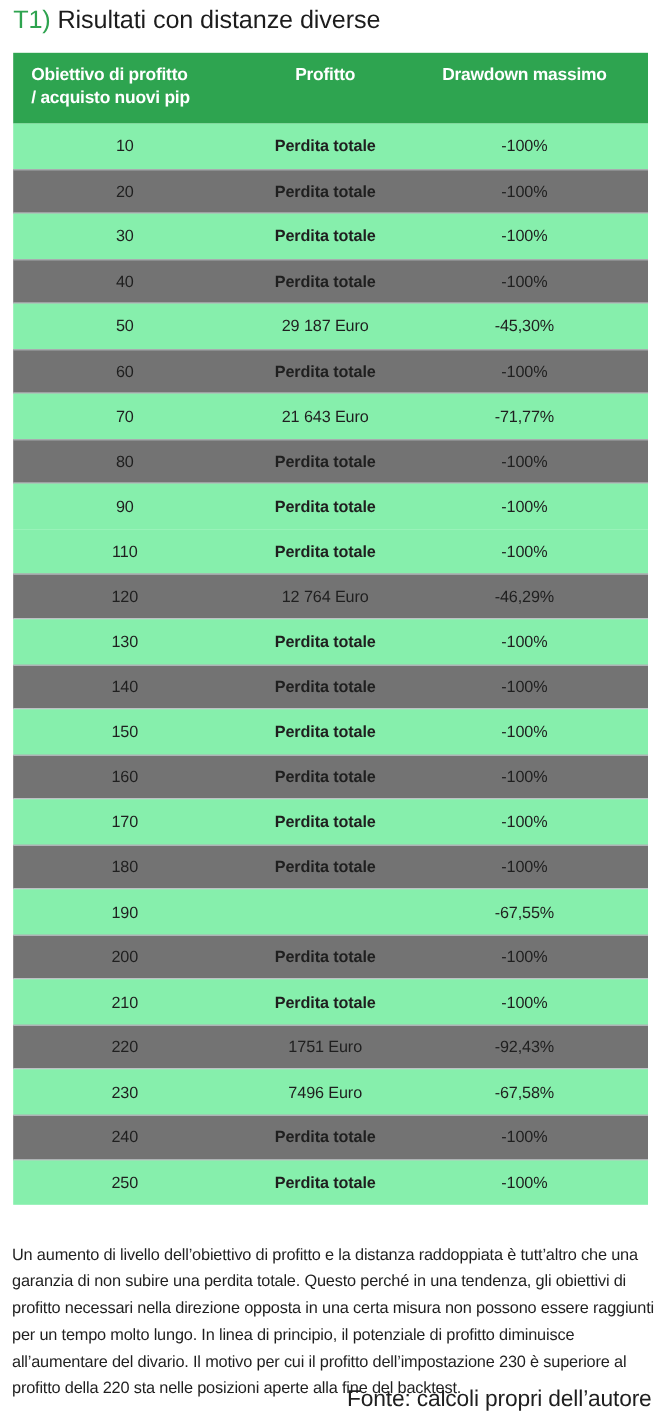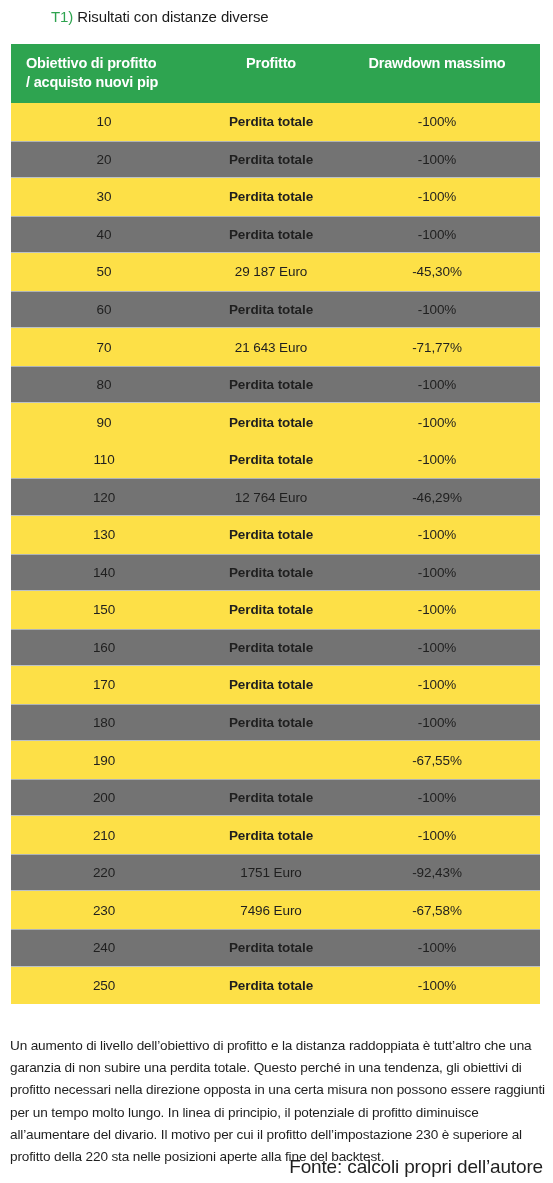--- a/index.html
+++ b/index.html
@@ -14,25 +14,24 @@
     font-family: "Liberation Sans", sans-serif;
     color: #1a1a1a;
     overflow: hidden;
   }
 
   
   .fig-title {
     position: absolute;
     left: 11px;
     top: 6px;
-    font-size: 15px;
+    font-size: 21px;
     line-height: 22px;
     letter-spacing: -0.1px;
     white-space: nowrap;
-    margin-left: 40px;
   }
   .fig-title .tag {
     color: #2ea34f;
   }
   .fig-title .ttl {
     color: #1c1c1c;
   }
 
   
   .table-wrap {
@@ -69,21 +68,21 @@
     position: relative;
     height: 37.55px;
     box-sizing: border-box;
   }
   .trow.alt {
     background: #737373;
     border-top: 1px solid #aeb3b7;
     border-bottom: 1px solid #bdc2c5;
   }
   .trow.plain {
-    background: #fde047;
+    background: #86efac;
   }
 
   .cell {
     position: absolute;
     top: 0;
     height: 100%;
     display: flex;
     align-items: center;
     font-size: 13.5px;
     color: #1f1f1f;

